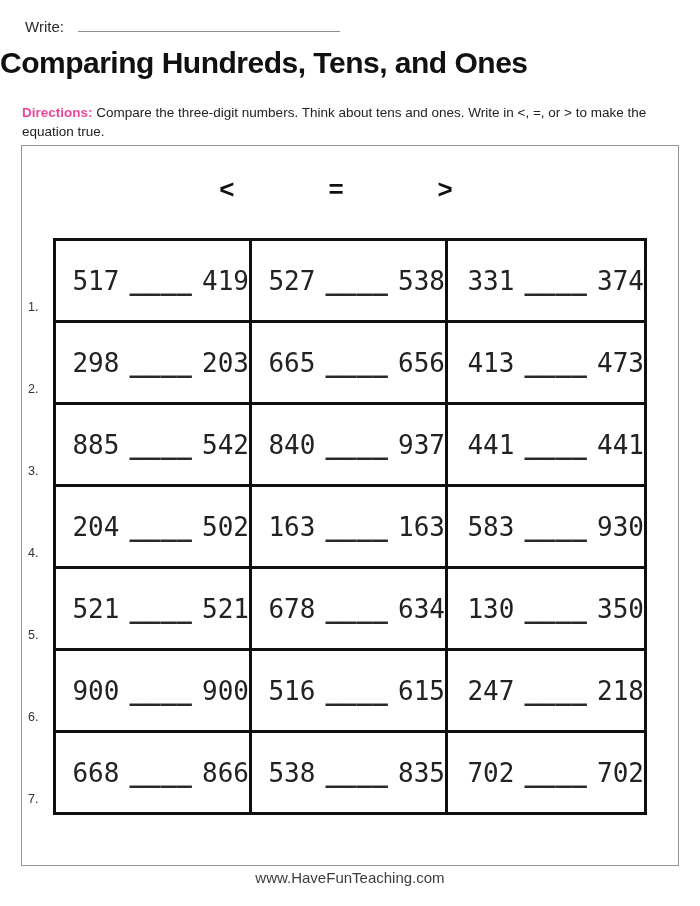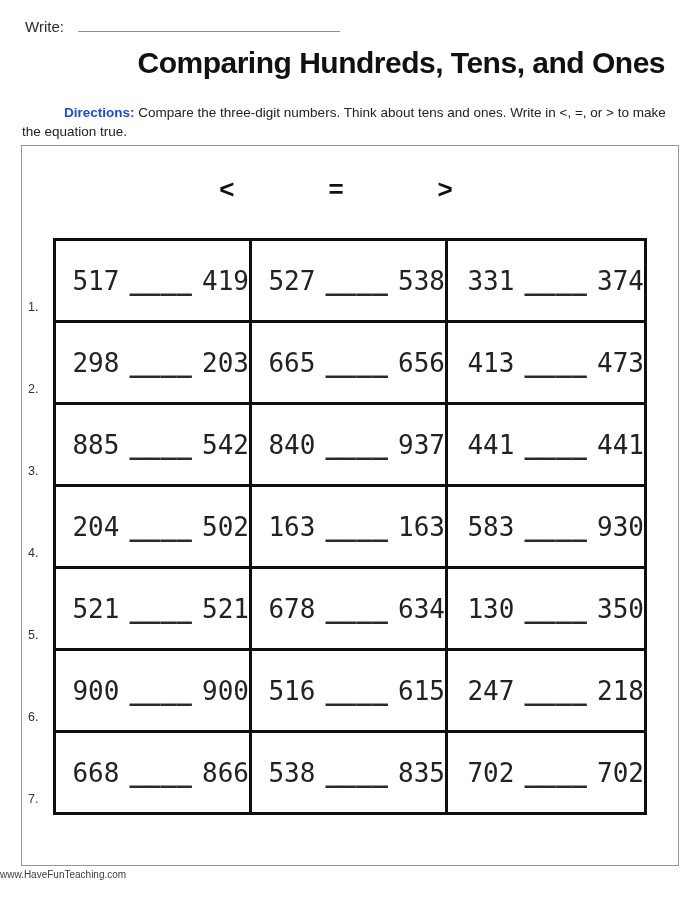--- a/index.html
+++ b/index.html
@@ -14,28 +14,28 @@
   .page { position: absolute; inset: 0; }
 
   
   .name-row { position: absolute; top: 18px; left: 25px; font-size: 15px; color: #2b2b2b; }
   .name-line {
     display: inline-block; width: 262px; height: 13px;
     border-bottom: 1.5px solid #8f8f8f; margin-left: 14px;
   }
   .title {
     position: absolute; top: 46px; left: 0; width: 657px;
-    margin: 0; text-align: right;
-    font-size: 30px; font-weight: bold; letter-spacing: -0.5px; color: #111; padding-left: 8px;
+    margin: 0; text-align: left;
+    font-size: 30px; font-weight: bold; letter-spacing: -0.5px; color: #111;
   }
   .directions {
     position: absolute; top: 104px; left: 22px; width: 645px;
     margin: 0; font-size: 13.5px; line-height: 1.4; color: #222;
   }
-  .directions b { color: #1d4ed8; margin-left: 42px; }
+  .directions b { color: #ec4899; }
 
   
   .box {
     position: absolute; left: 21px; top: 145px;
     width: 656px; height: 719px;
     border: 1.5px solid #969696;
     background: #fff;
   }
 
   
@@ -70,21 +70,21 @@
     font-family: "DejaVu Sans Mono", monospace;
     font-size: 26px; color: #222;
     white-space: nowrap;
   }
   .cell:last-child { border-right: none; }
   .blank { letter-spacing: 0; color: #2a2a2a; font-weight: bold; }
 
   
   .footer {
     position: absolute; left: 0; top: 869px; width: 700px;
-    font-size: 10px; color: #3d3d3d;
+    text-align: center; font-size: 15px; color: #3d3d3d;
   }
 </style>
 </head>
 <body>
 
 <div class="page">
 
   <div class="name-row">
     <span>Write:</span><span class="name-line"></span>
   </div>

